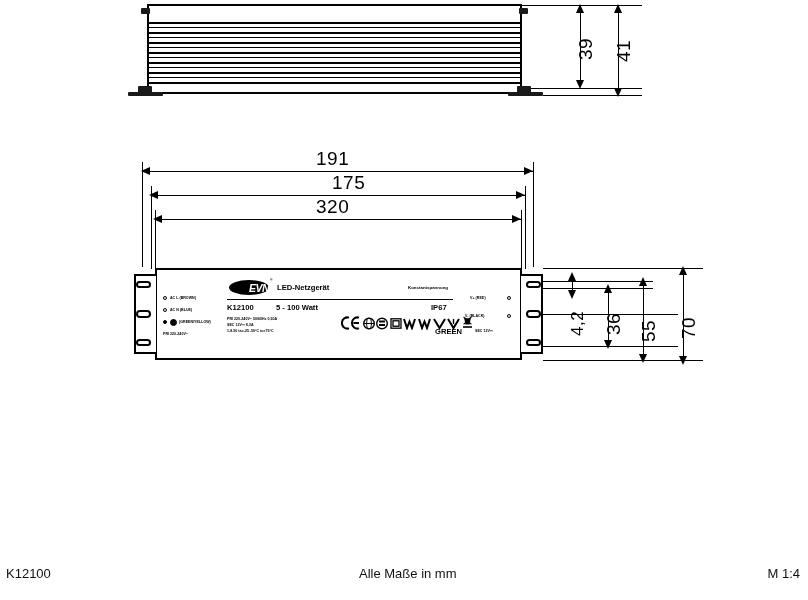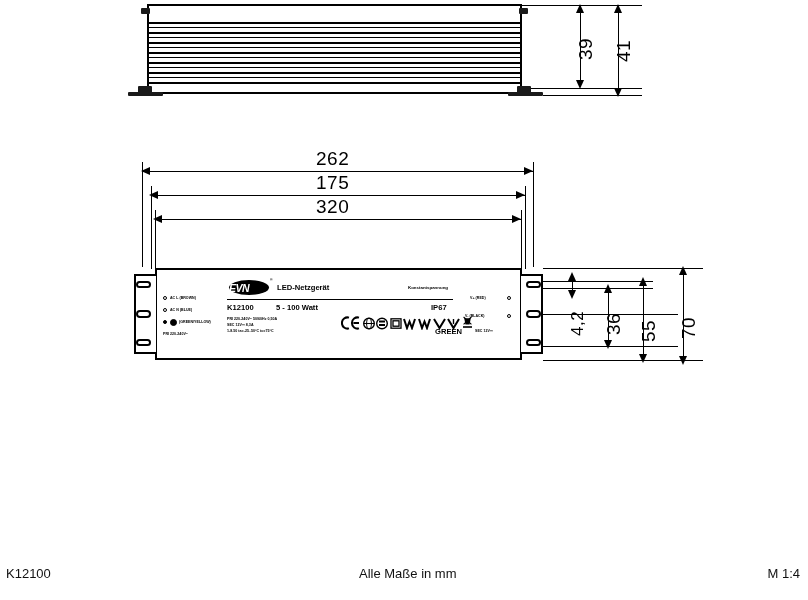--- a/index.html
+++ b/index.html
@@ -52,21 +52,21 @@
   .lbl-tiny{position:absolute;font-size:3.6px;line-height:4.6px;letter-spacing:.02px;
             font-family:"Liberation Sans", sans-serif;font-weight:bold;white-space:nowrap;color:#000;}
   .lbl-xs{position:absolute;font-size:4.4px;line-height:5px;font-weight:bold;white-space:nowrap;
           font-family:"Liberation Sans", sans-serif;color:#000;}
   .lbl-md{position:absolute;font-size:7.6px;font-weight:bold;white-space:nowrap;
           font-family:"Liberation Sans", sans-serif;color:#000;}
 
   .rule{position:absolute;background:#000;height:1.4px;}
 
   .evnlogo{position:absolute;width:40px;height:15px;border-radius:50%/50%;
-           background:#000;display:flex;align-items:center;justify-content:flex-start;}
+           background:#000;display:flex;align-items:center;justify-content:flex-end;}
   .evnlogo span{color:#fff;font-size:10.5px;font-weight:bold;font-style:italic;
                 letter-spacing:-.5px;font-family:"Liberation Sans", sans-serif;}
 
   .termdot{position:absolute;width:4px;height:4px;border:1px solid #000;border-radius:50%;
            box-sizing:border-box;background:#fff;}
   .termdot.filled{background:#000;}
 
   .symrow{position:absolute;display:flex;align-items:center;gap:1.6px;}
   .sym{display:block;}
 
@@ -119,26 +119,26 @@
     <div class="arr up" style="left:614px;top:4px;"></div>
     <div class="arr down" style="left:614px;top:88px;"></div>
     <div class="dimtext vert" style="left:613px;top:62px;">41</div>
   </div>
 
   <div class="abs" id="plan-view" style="left:0;top:140px;width:808px;height:260px;">
 
     <div class="hline" style="left:143px;top:31px;width:390px;"></div>
     <div class="arr left" style="left:141px;top:27px;"></div>
     <div class="arr right" style="left:524px;top:27px;"></div>
-    <div class="dimtext" style="left:316px;top:8px;">262</div>
+    <div class="dimtext" style="left:316px;top:8px;">191</div>
 
     <div class="hline" style="left:151px;top:55px;width:374px;"></div>
     <div class="arr left" style="left:149px;top:51px;"></div>
     <div class="arr right" style="left:516px;top:51px;"></div>
-    <div class="dimtext" style="left:316px;top:32px;">175</div>
+    <div class="dimtext" style="left:332px;top:32px;">175</div>
 
     <div class="hline" style="left:155px;top:79px;width:366px;"></div>
     <div class="arr left" style="left:153px;top:75px;"></div>
     <div class="arr right" style="left:512px;top:75px;"></div>
     <div class="dimtext" style="left:316px;top:56px;">320</div>
 
     <div class="vline" style="left:142px;top:22px;height:105px;"></div>
     <div class="vline" style="left:533px;top:22px;height:105px;"></div>
     <div class="vline" style="left:151px;top:46px;height:83px;"></div>
     <div class="vline" style="left:525px;top:46px;height:83px;"></div>

